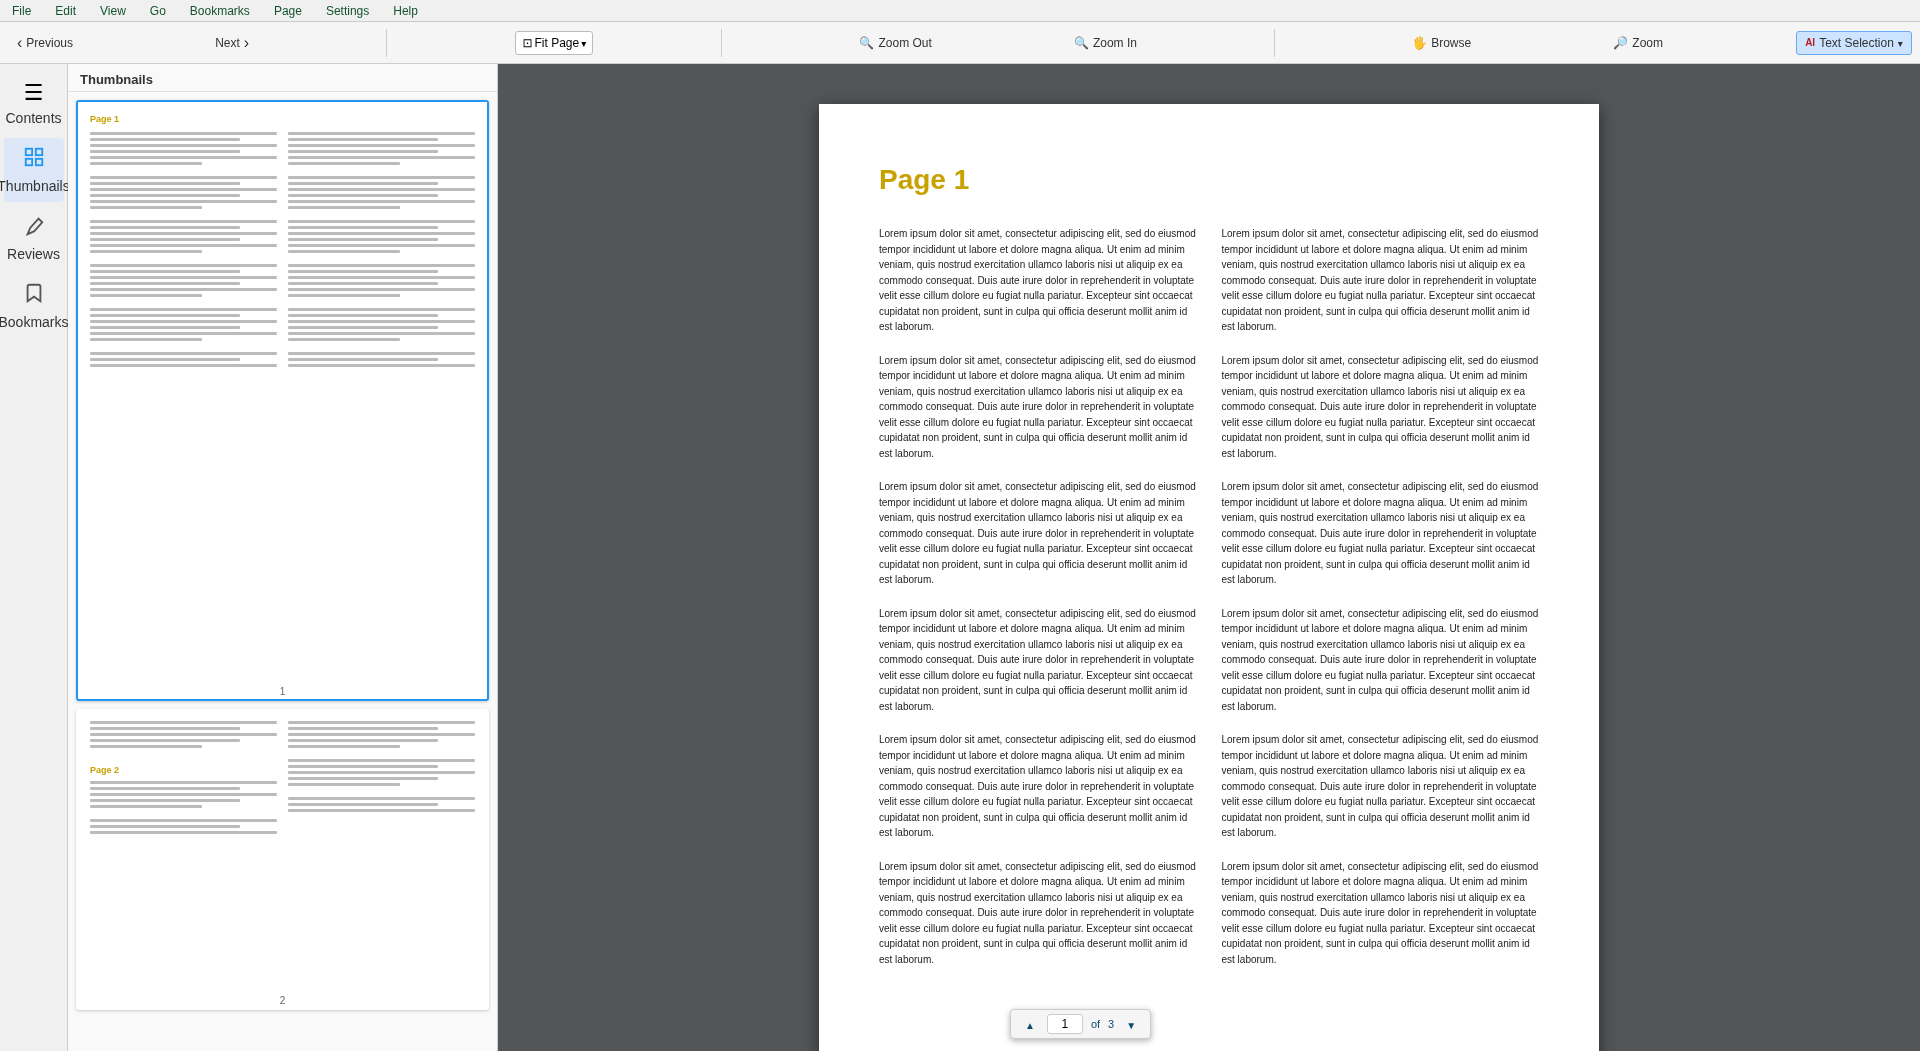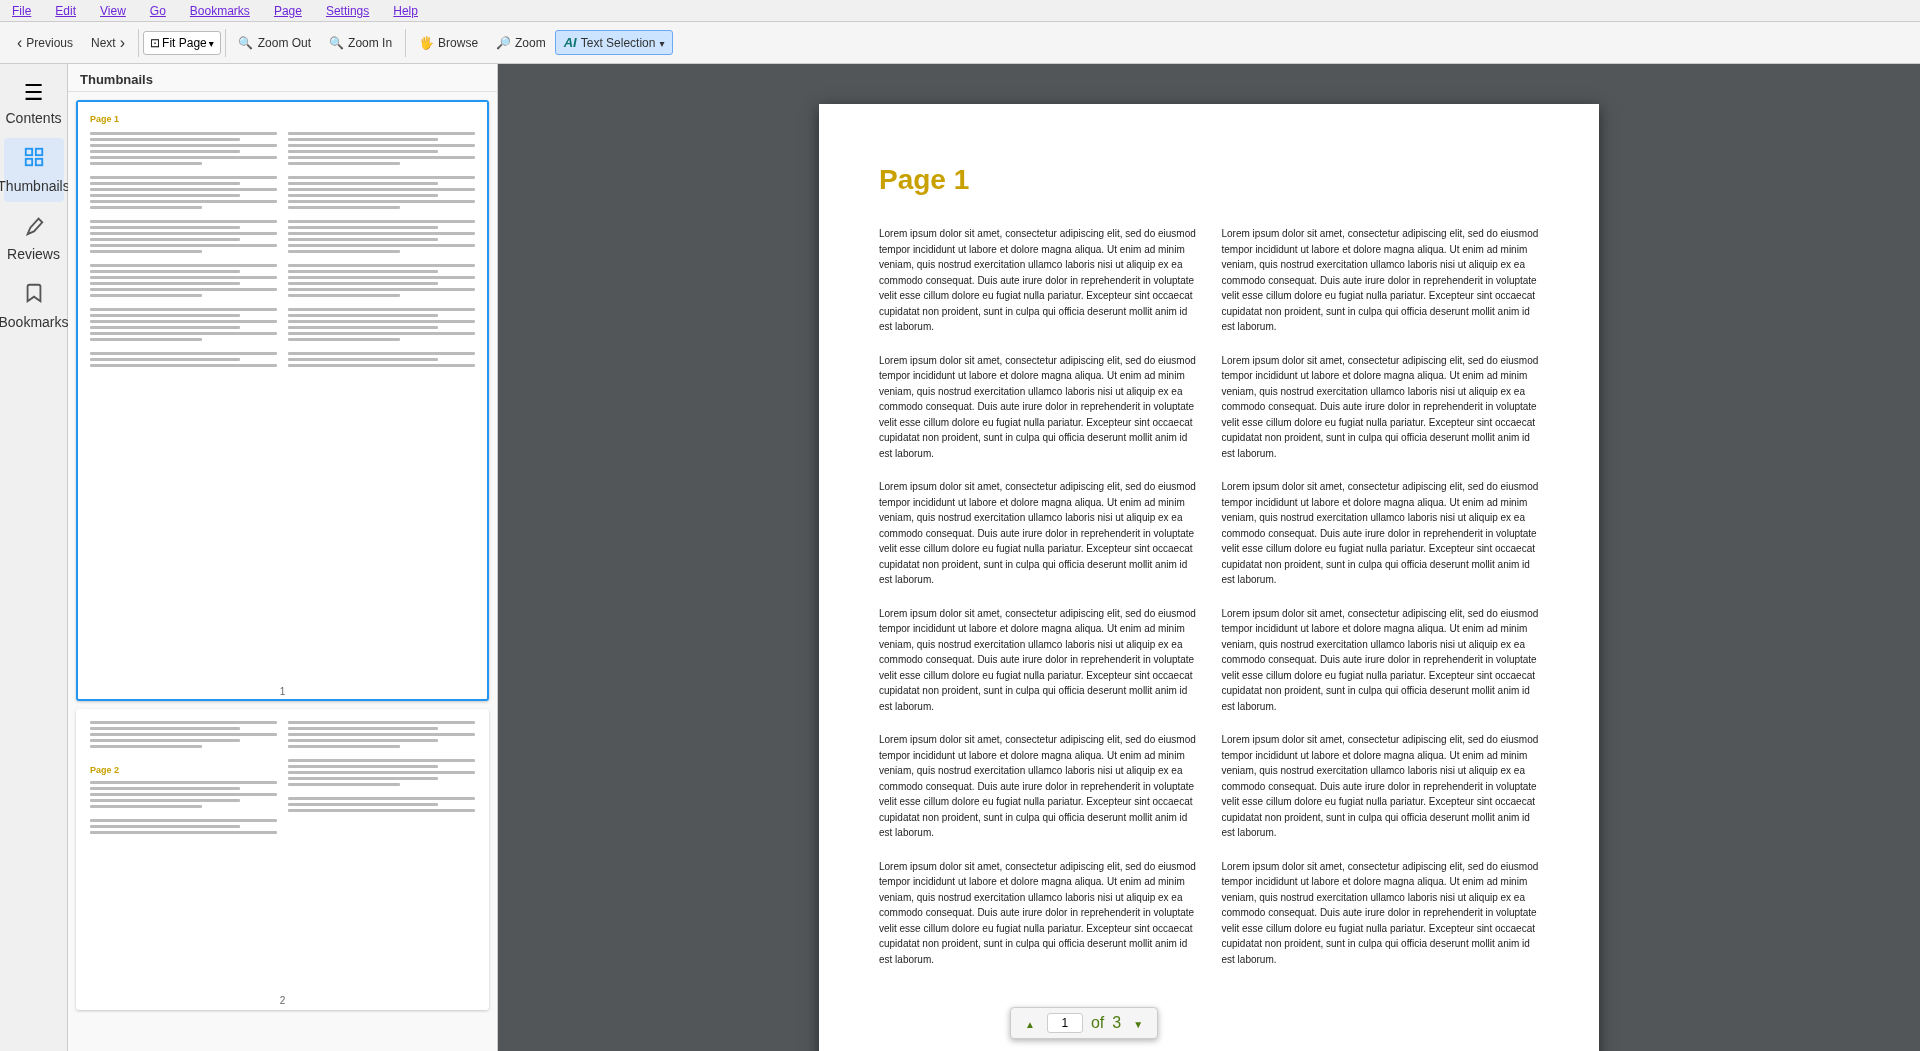--- a/index.html
+++ b/index.html
@@ -10,35 +10,35 @@
       background: #f0f0f0;
       border-bottom: 1px solid #ccc;
       height: 22px;
       display: flex;
       align-items: center;
       padding: 0 8px;
       gap: 16px;
     }
     .menu-bar span {
       font-size: 12px;
-      color: #6d28d9;
+      color: #14532d;
       cursor: pointer;
       padding: 2px 4px;
-      text-decoration: underline;
     }
 
     
     .toolbar {
       background: #f5f5f5;
       border-bottom: 1px solid #ccc;
       height: 42px;
       display: flex;
       align-items: center;
       padding: 0 8px;
-      gap: 0;
+      gap: 7px;
+      justify-content: space-between;
     }
     .toolbar-btn {
       display: flex;
       align-items: center;
       gap: 4px;
       padding: 4px 8px;
       border: 1px solid transparent;
       border-radius: 3px;
       cursor: pointer;
       font-size: 12px;
@@ -257,21 +257,21 @@
       padding: 2px 4px;
     }
     .bottom-nav input {
       width: 36px;
       text-align: center;
       border: 1px solid #ccc;
       border-radius: 3px;
       padding: 2px 4px;
       font-size: 12px;
     }
-    .bottom-nav span { font-size: 16px; color: #4d7c0f; }
+    .bottom-nav span { font-size: 11px; color: #0c4a6e; }
 
     
     .chevron-left::before { content: '‹'; font-size: 16px; }
     .chevron-right::before { content: '›'; font-size: 16px; }
     .chevron-down::before { content: '▾'; font-size: 10px; }
     .arrow-up::before { content: '▲'; font-size: 10px; }
     .arrow-down::before { content: '▼'; font-size: 10px; }
   </style>
 </head>
 <body>
@@ -320,21 +320,21 @@
 
   <button class="toolbar-btn">
     <span>🖐</span>
     <span>Browse</span>
   </button>
   <button class="toolbar-btn">
     <span>🔎</span>
     <span>Zoom</span>
   </button>
   <button class="toolbar-btn active">
-    <span style="color:#0f766e; font-weight:bold; font-size:13px;font-style:italic;">AI</span>
+    <span style="color:#b91c1c; font-weight:bold; font-size:10px;">AI</span>
     <span>Text Selection</span>
     <span class="chevron-down"></span>
   </button>
 </div>
 
 <div class="main-layout">
 
   <div class="sidebar">
     <div class="sidebar-item">
       <span class="icon">☰</span>

